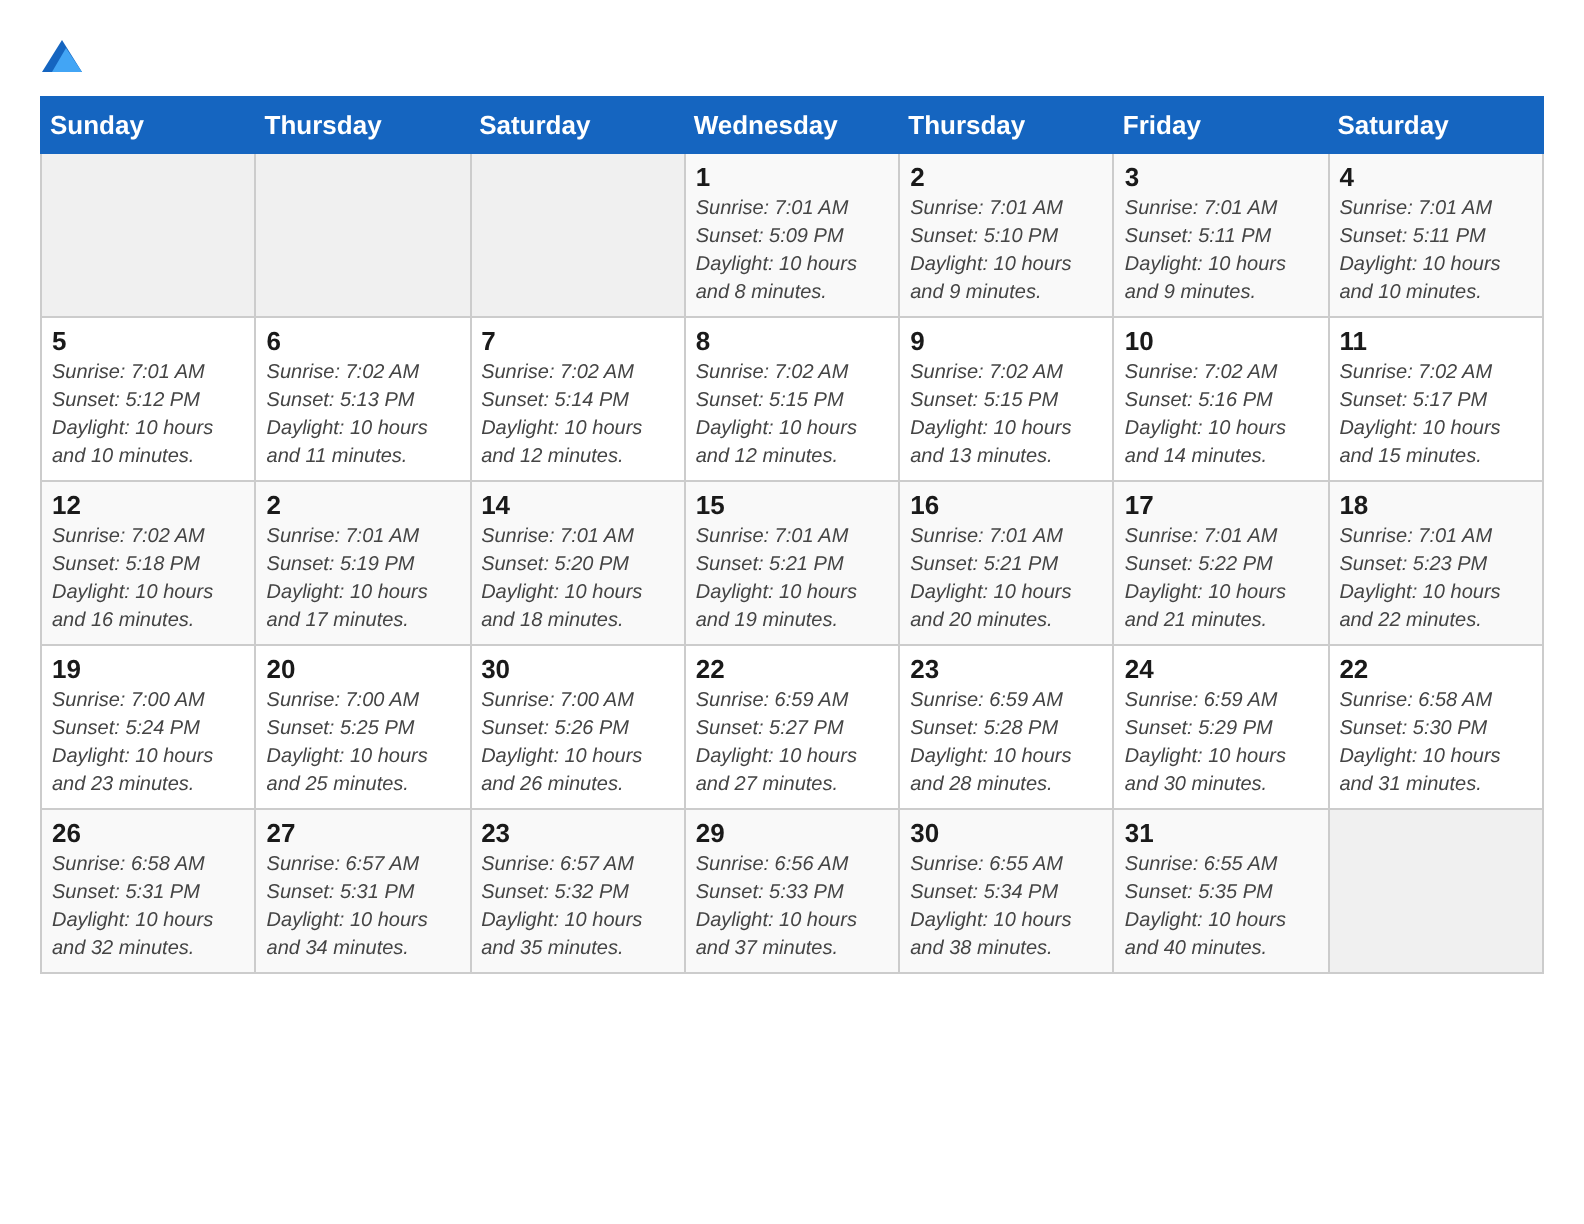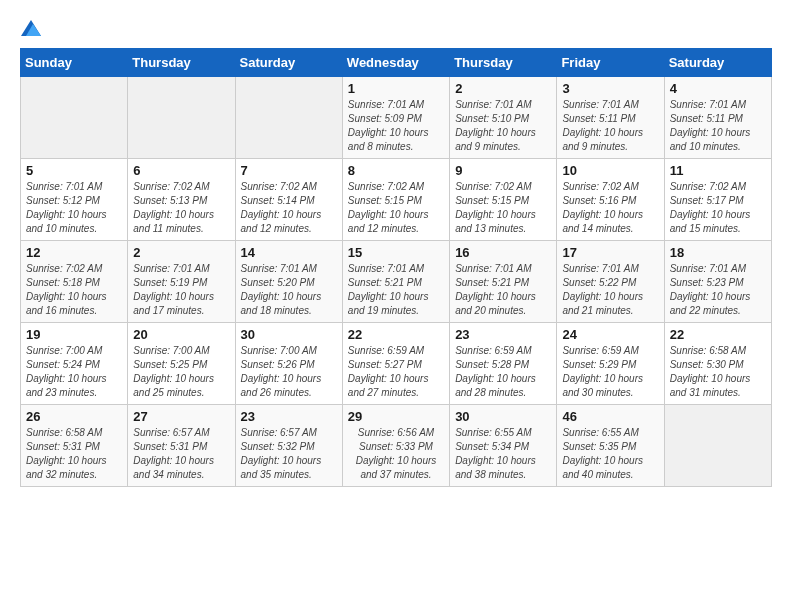--- a/index.html
+++ b/index.html
@@ -315,34 +315,34 @@
         </td>
         <td>
           <span class="day-num">23</span>
           <div class="day-info" style="white-space: pre-line;">Sunrise: 6:57 AM
 Sunset: 5:32 PM
 Daylight: 10 hours
 and 35 minutes.</div>
         </td>
         <td>
           <span class="day-num">29</span>
-          <div class="day-info" style="white-space: pre-line; text-align: center;">Sunrise: 6:56 AM
+          <div class="day-info" style="white-space: pre-line;">Sunrise: 6:56 AM
 Sunset: 5:33 PM
 Daylight: 10 hours
 and 37 minutes.</div>
         </td>
         <td>
           <span class="day-num">30</span>
           <div class="day-info" style="white-space: pre-line;">Sunrise: 6:55 AM
 Sunset: 5:34 PM
 Daylight: 10 hours
 and 38 minutes.</div>
         </td>
         <td>
-          <span class="day-num">46</span>
+          <span class="day-num">31</span>
           <div class="day-info" style="white-space: pre-line;">Sunrise: 6:55 AM
 Sunset: 5:35 PM
 Daylight: 10 hours
 and 40 minutes.</div>
         </td>
         <td class="empty-cell"></td>
       </tr>
     </tbody>
 </table>
 

